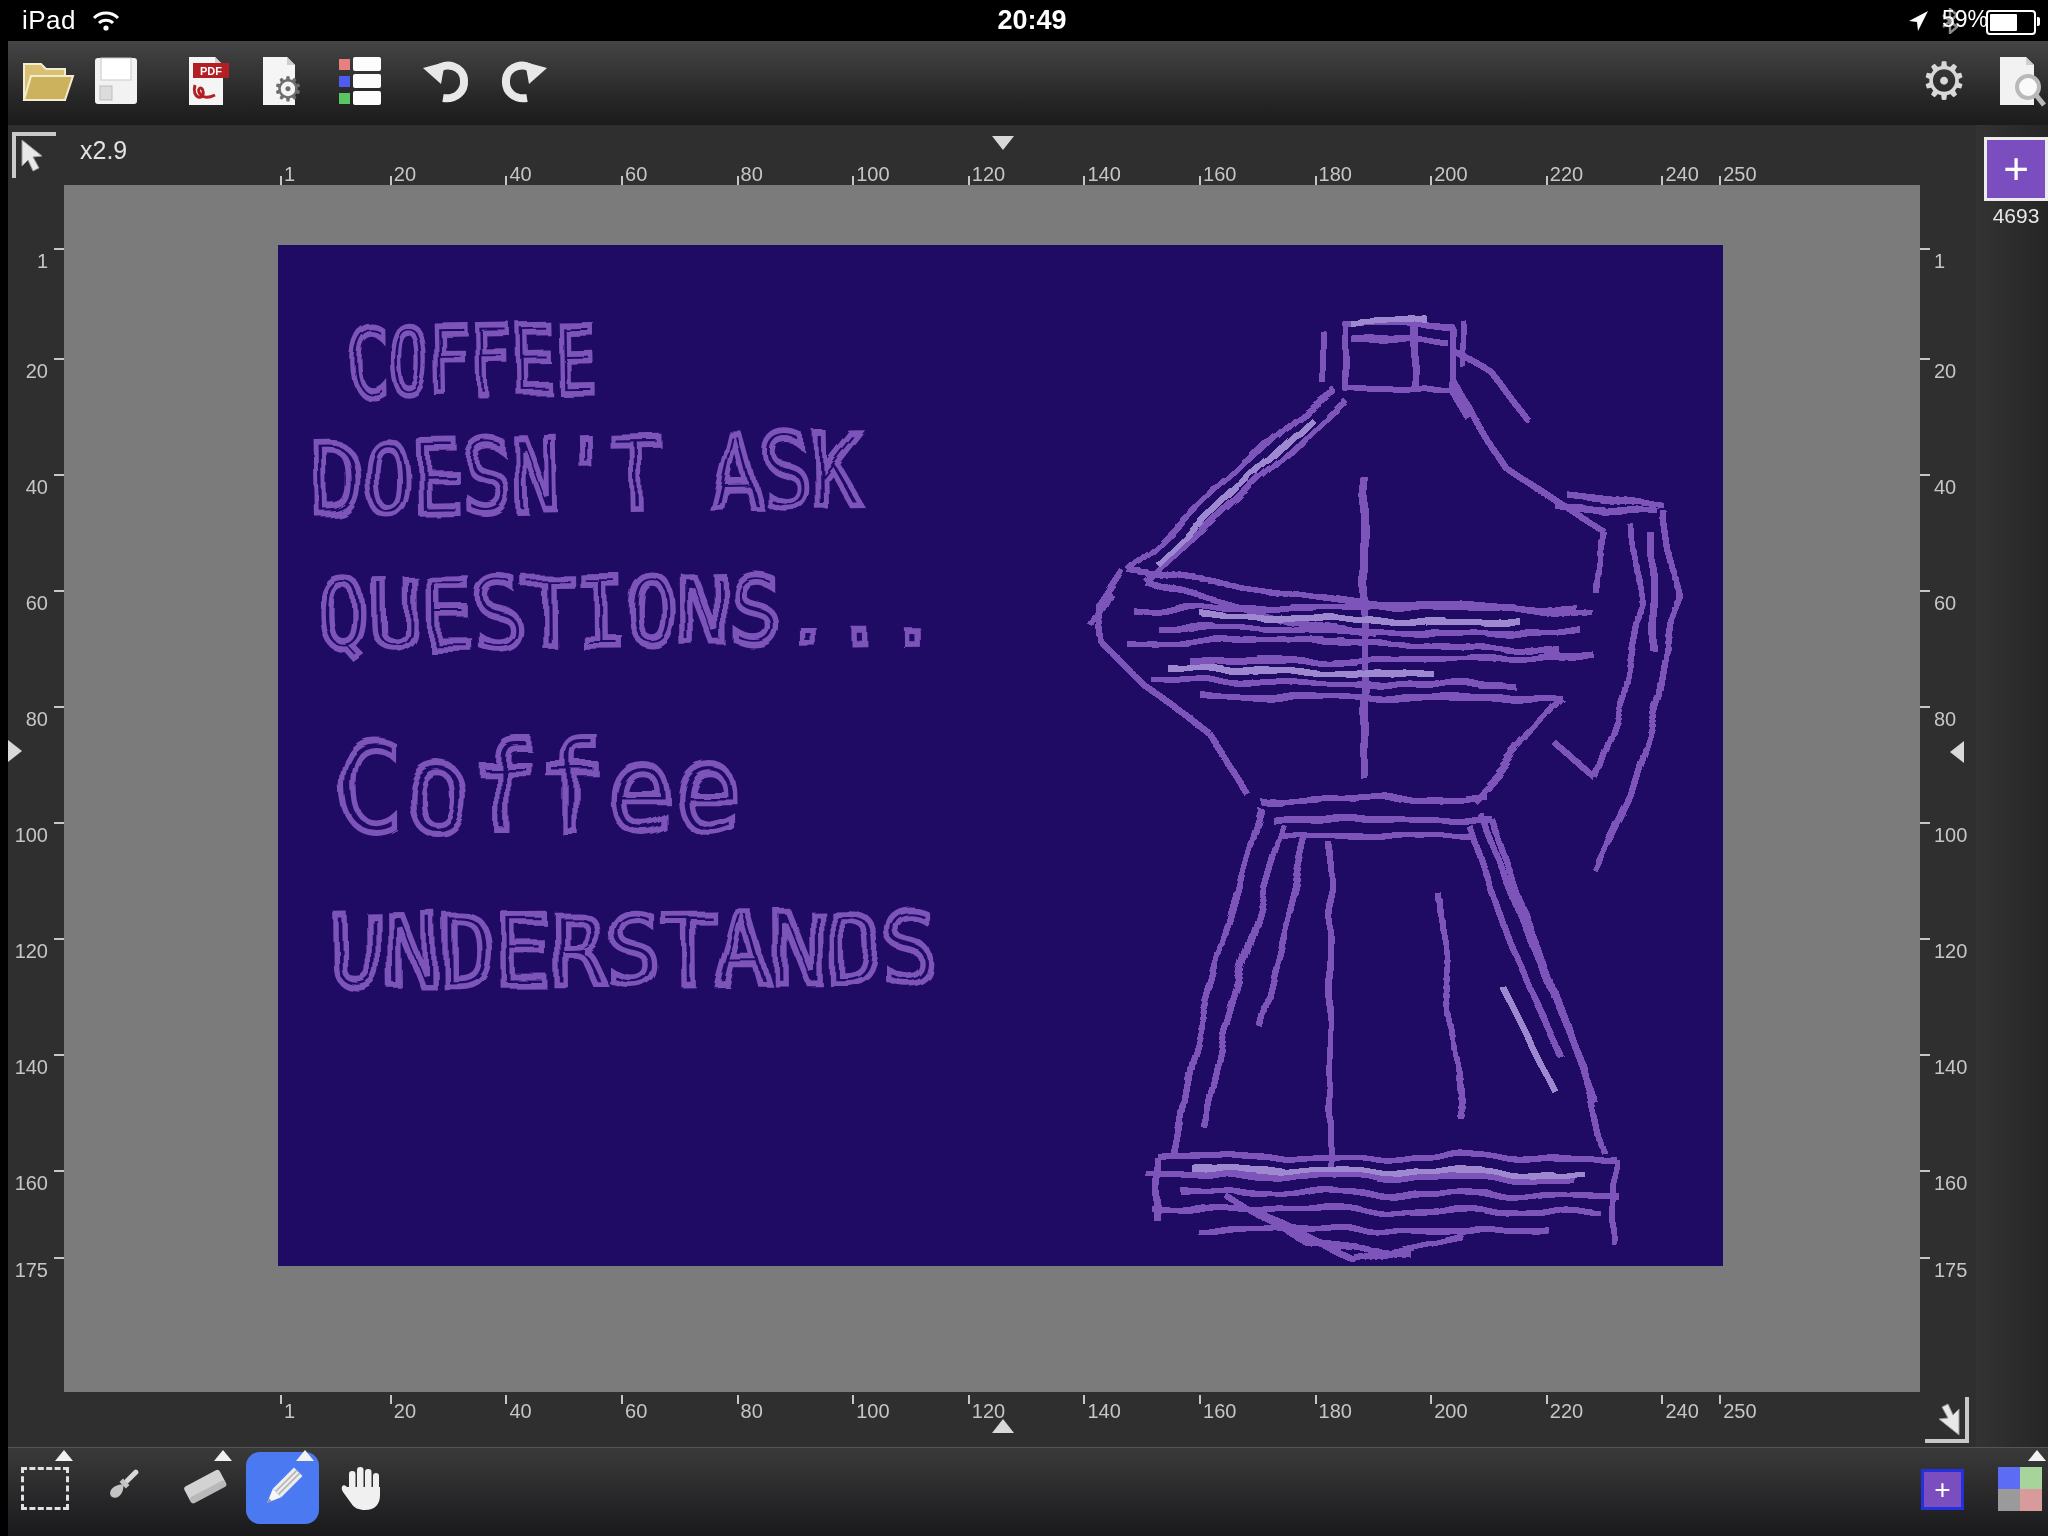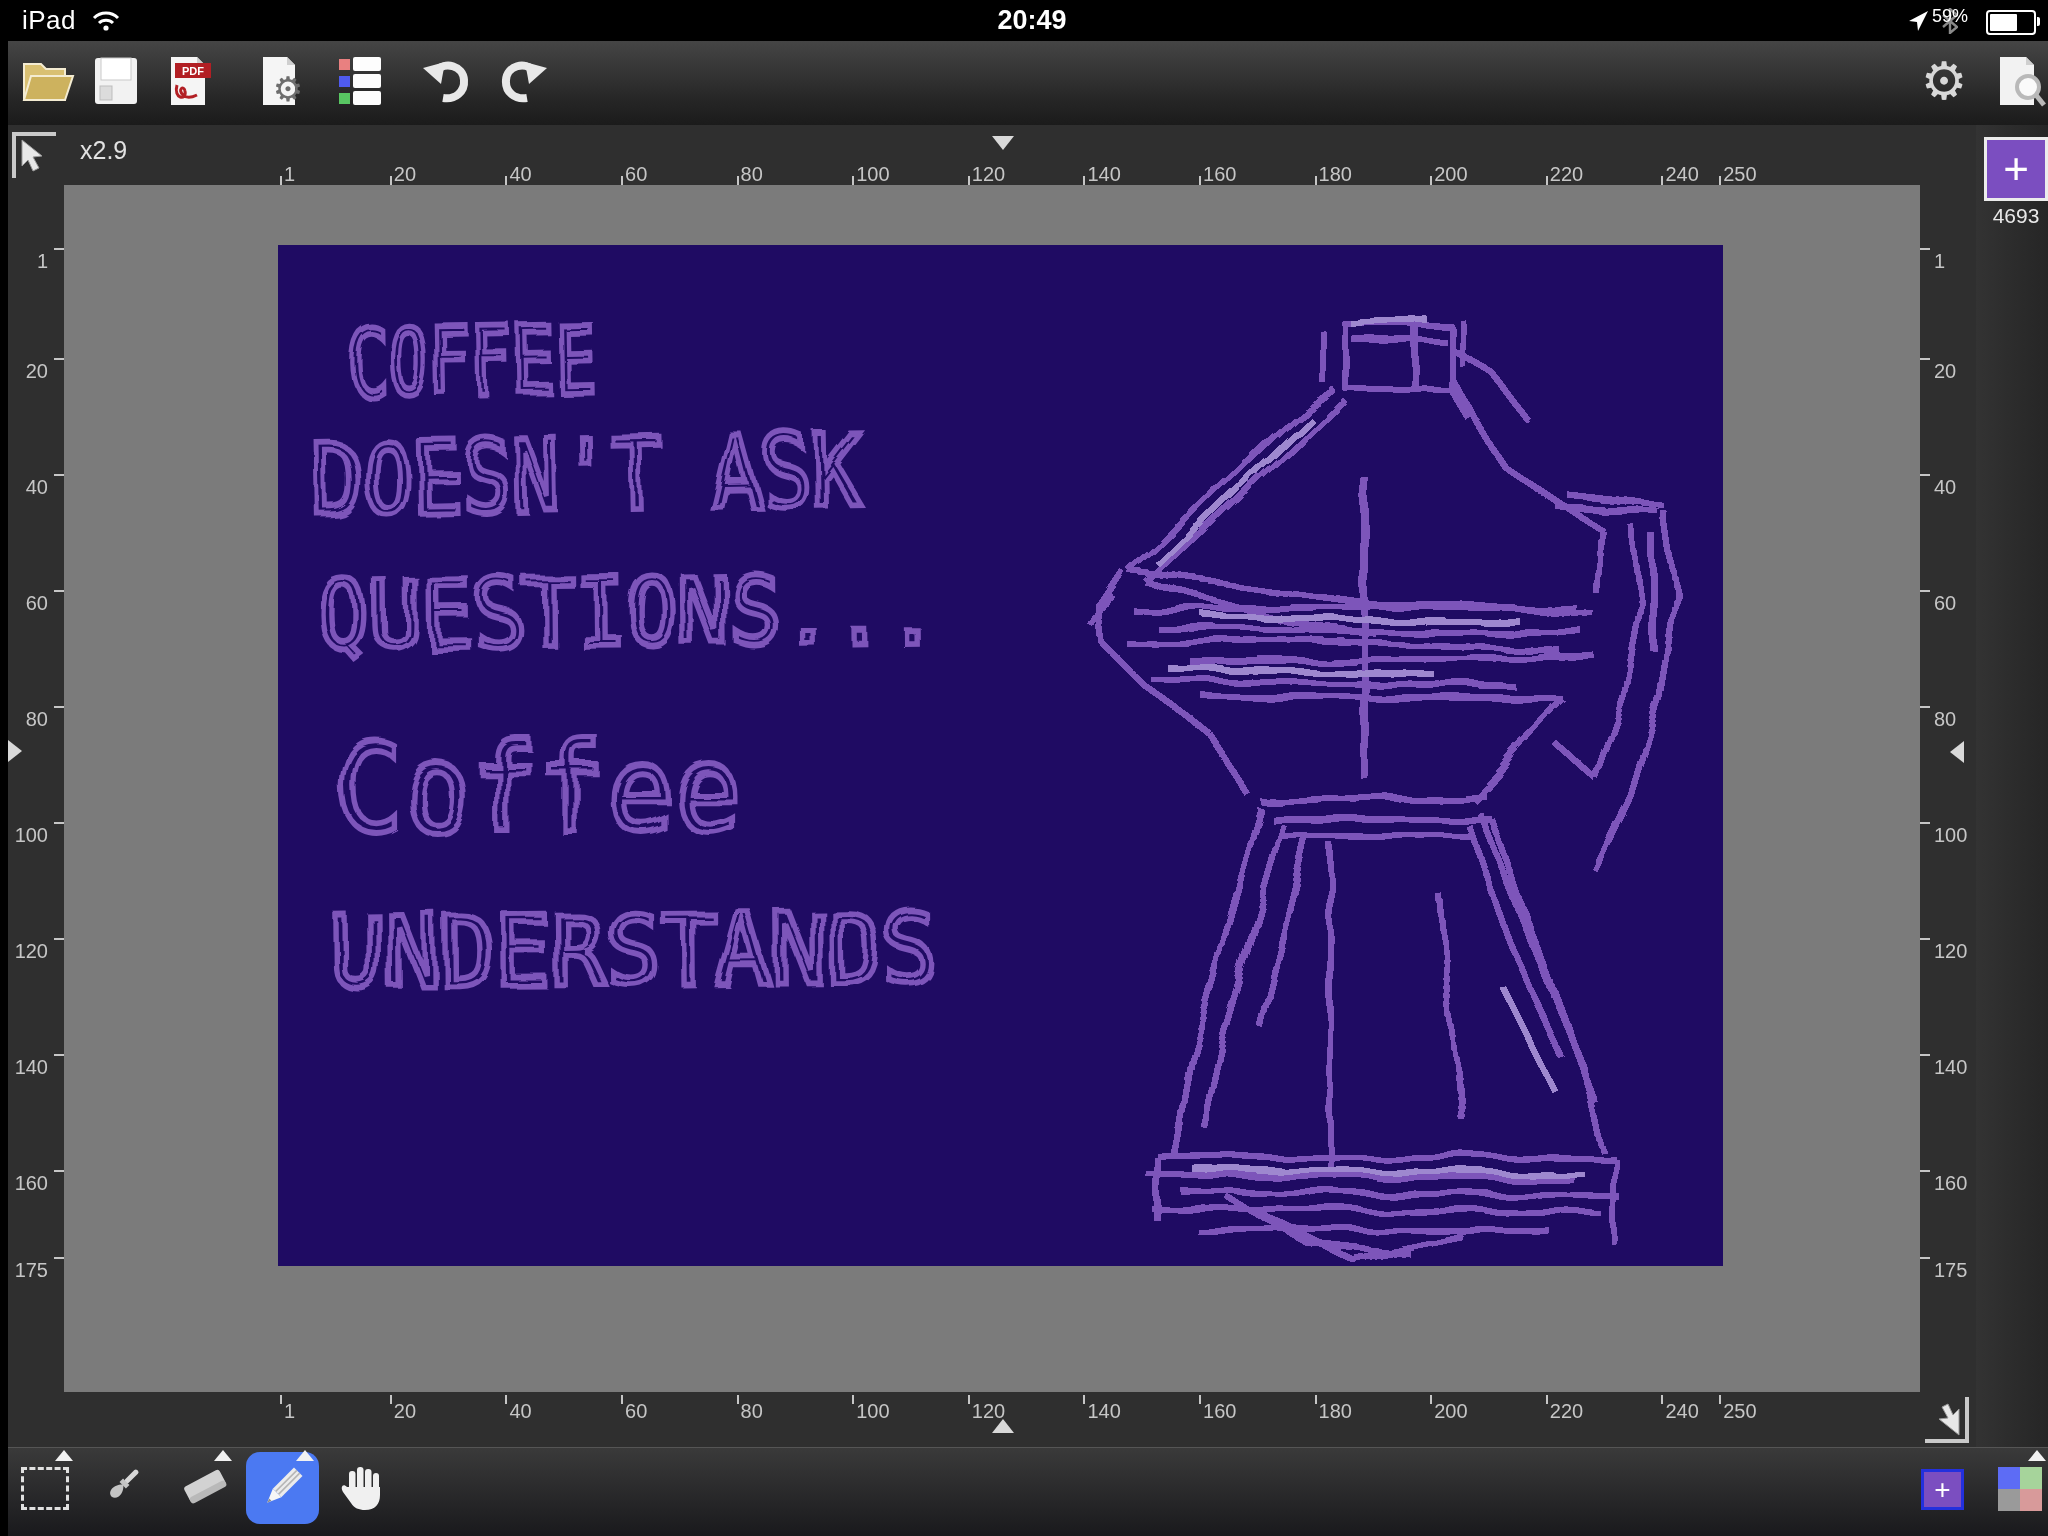--- a/index.html
+++ b/index.html
@@ -4,21 +4,21 @@
 <style>
   html,body{margin:0;padding:0;background:#000;}
   #app{position:relative;width:2048px;height:1536px;overflow:hidden;
        font-family:"Liberation Sans",sans-serif;margin-left:8px;-webkit-font-smoothing:antialiased;}
   .abs{position:absolute;}
 
   
   #status-bar{left:0;top:0;width:2048px;height:41px;background:#000;color:#fff;}
   #status-left{left:14px;top:5px;font-size:26px;letter-spacing:.5px;}
   #status-time{left:0;top:5px;width:2048px;text-align:center;font-size:27px;font-weight:700;}
-  #status-pct{right:88px;top:6px;font-size:18px;}
+  #status-pct{right:68px;top:6px;font-size:23px;}
   #batt{right:20px;top:10px;width:46px;height:21px;border:2px solid #fff;border-radius:4px;}
   #batt .fill{position:absolute;left:2px;top:2px;bottom:2px;width:58%;background:#fff;border-radius:1px;}
   #batt .nub{position:absolute;right:-6px;top:5px;width:3px;height:9px;background:#fff;border-radius:0 2px 2px 0;}
 
   
   #toolbar{left:0;top:41px;width:2048px;height:84px;
            background:linear-gradient(#454545,#262626 70%,#1b1b1b);}
   .tbtn{position:absolute;top:12px;width:56px;height:56px;display:flex;align-items:center;justify-content:center;}
   .caret-down{position:absolute;width:0;height:0;border-left:9px solid transparent;
               border-right:9px solid transparent;border-top:11px solid #f2f2f2;}
@@ -104,21 +104,21 @@
     <div class="caret-down" style="left:46px;top:107px;"></div>
 
     <div class="tbtn" style="left:80px;">
       <svg width="46" height="50" viewBox="0 0 46 50">
         <rect x="2" y="2" width="42" height="46" rx="3" fill="#f2f2f2"></rect>
         <rect x="8" y="2" width="30" height="22" fill="#fff" stroke="#c9c9c9"></rect>
         <rect x="7" y="30" width="12" height="14" fill="#dcdcdc" stroke="#bdbdbd"></rect>
       </svg>
     </div>
 
-    <div class="tbtn" style="left:152px;">
+    <div class="tbtn" style="left:170px;">
       <svg width="50" height="52" viewBox="0 0 50 52">
         <path d="M8,2 L34,2 L42,10 L42,50 L8,50 Z" fill="#f5f5f5"></path>
         <path d="M34,2 L34,10 L42,10 Z" fill="#cfcfcf"></path>
         <rect x="12" y="8" width="36" height="15" fill="#b21f24"></rect>
         <text x="30" y="20" font-size="11" font-weight="bold" fill="#fff" text-anchor="middle" font-family="Liberation Sans, sans-serif">PDF</text>
         <path d="M14,30 C10,44 24,46 22,36 C21,30 14,34 20,40 C24,44 30,42 34,40" stroke="#b21f24" stroke-width="3" fill="none"></path>
       </svg>
     </div>
 
     <div class="tbtn" style="left:244px;">

